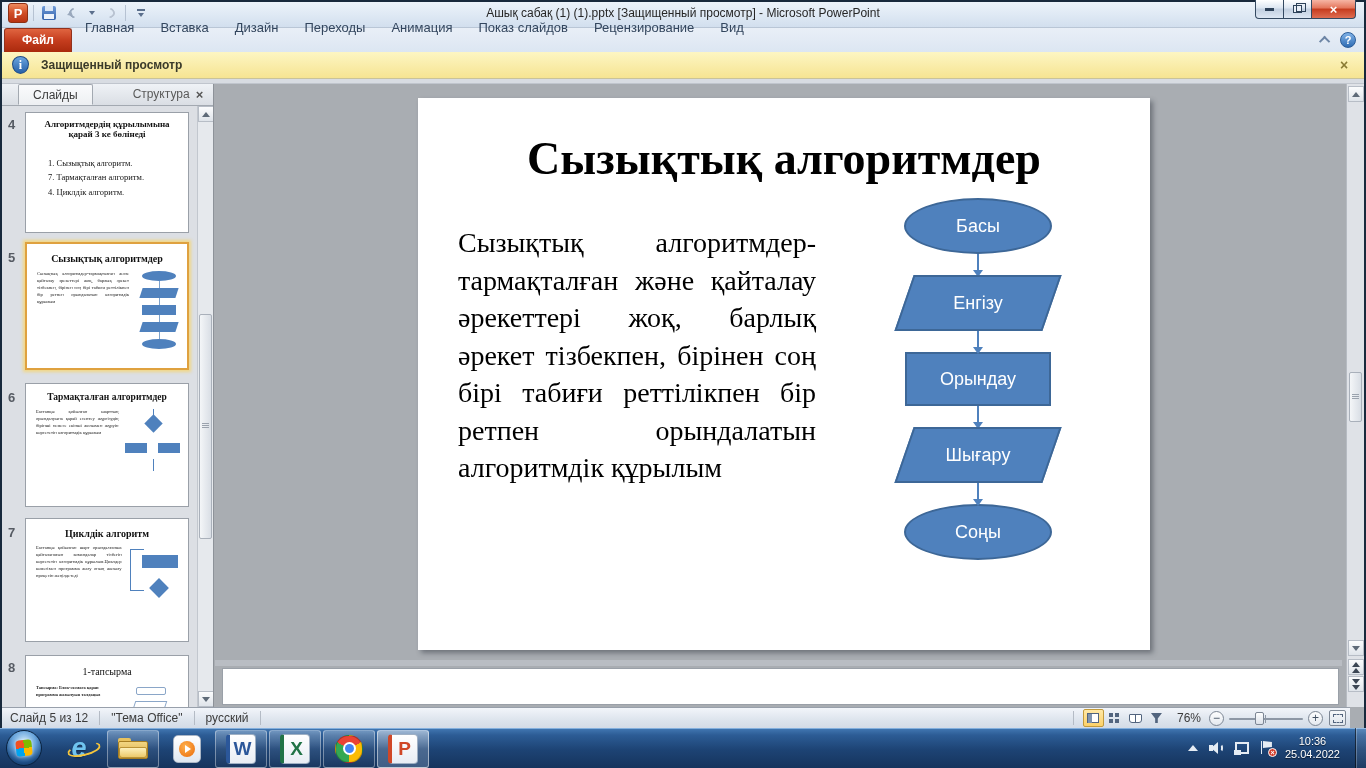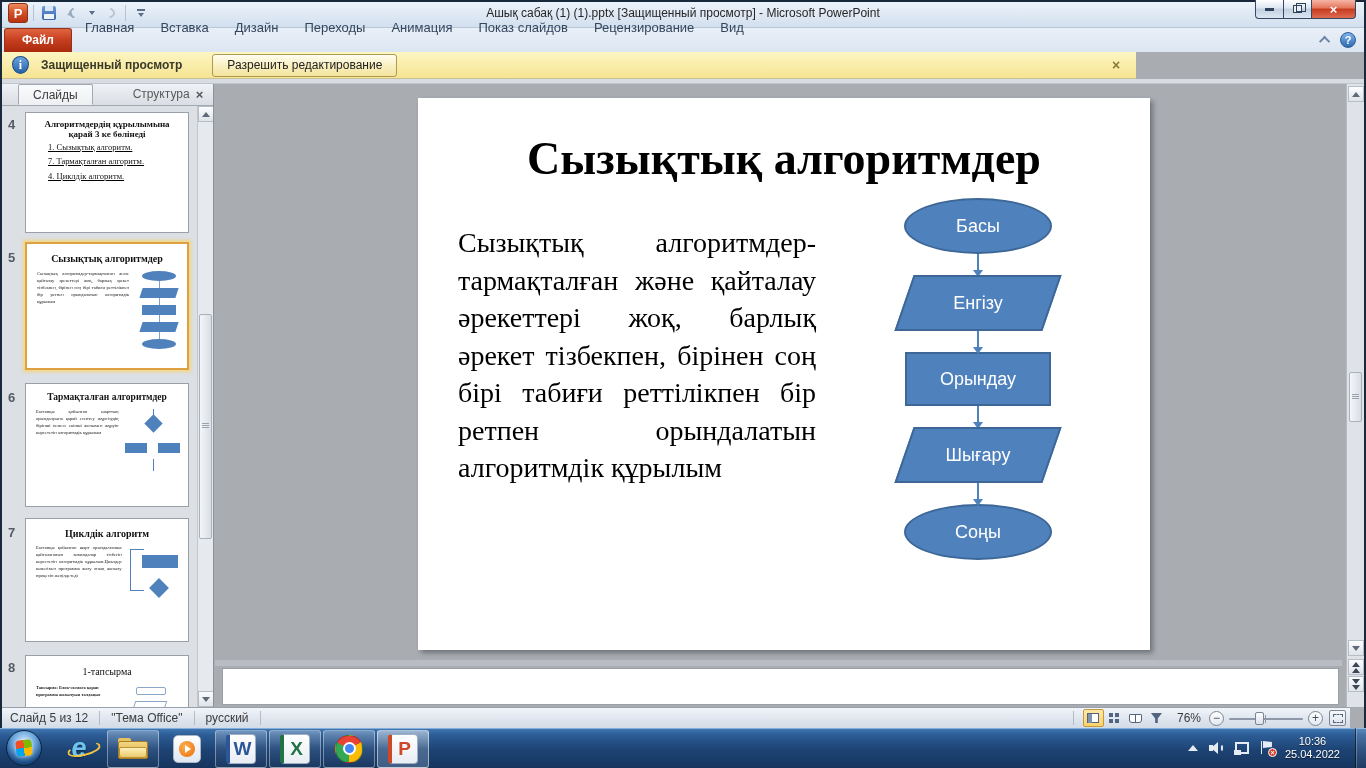--- a/index.html
+++ b/index.html
@@ -49,21 +49,21 @@
     background:linear-gradient(#e9eff7,#dce6f2); z-index:10; display:flex; align-items:flex-end; }
   .tab-file { margin-left:4px; padding:4px 17px 5px; font-size:12px; color:#fff; font-weight:bold;
     background:linear-gradient(#e06540,#c53d1e 50%,#aa2a0d); border:1px solid #92311c; border-bottom:none; border-radius:3px 3px 0 0; }
   .rtab { padding:4px 13px 17px; font-size:13px; color:#33465e; }
   .ribbon-right { position:absolute; right:10px; top:4px; display:flex; align-items:center; gap:10px; }
   .icon-collapse { width:8px; height:8px; border-left:2px solid #6d85a5; border-top:2px solid #6d85a5; transform:rotate(45deg) translateY(2px); }
   .icon-help { width:16px; height:16px; border-radius:50%; background:linear-gradient(#7fb2e8,#2f6cb3); color:#fff; font-size:11px; font-weight:bold; display:flex; align-items:center; justify-content:center; border:1px solid #2b5d99; }
   .icon-help::before { content:"?"; }
 
   
-  .pvbar { position:absolute; left:2px; top:52px; width:1134px; height:27px;
+  .pvbar { position:absolute; left:2px; top:52px; width:1362px; height:27px;
     background:linear-gradient(#fdf6c3,#f6e492); border-bottom:1px solid #c9c39a;
     display:flex; align-items:center; z-index:10; }
   .icon-info { width:17px; height:18px; margin:0 12px 0 10px; background:linear-gradient(#6aa5e0,#2760a8);
     border-radius:50% 50% 50% 50% / 45% 45% 55% 55%; border:1px solid #1d4a85;
     color:#fff; font-family:"Liberation Serif","DejaVu Serif",serif; font-weight:bold; font-size:12px;
     display:flex; align-items:center; justify-content:center; }
   .icon-info::before { content:"i"; }
   .pv-title { font-size:12px; font-weight:bold; color:#3a3a2a; margin-right:14px; }
   .pv-msg { font-size:12px; color:#3a3a2a; }
   .pv-btn { margin-left:16px; padding:3px 14px 4px; font-size:12px; color:#222;
@@ -83,21 +83,21 @@
   .panel-close { position:absolute; right:6px; top:3px; width:15px; height:15px; color:#555; font-size:13px; font-weight:bold; display:flex; align-items:center; justify-content:center; }
   .panel-close::before { content:"\00D7"; }
 
   .thumb-num { position:absolute; left:6px; width:16px; font-size:13px; font-weight:bold; color:#565b63; }
   .thumb { position:absolute; left:23px; width:164px; background:#fff; border:1px solid #9aa0a8; overflow:hidden; }
   .thumb.selected { border:2px solid #dfa13f; box-shadow:0 0 3px 2px rgba(243,214,123,.9); }
   .tt { font-family:"Liberation Serif","DejaVu Serif",serif; font-weight:bold; color:#111; text-align:center; }
   .tbody { font-family:"Liberation Serif","DejaVu Serif",serif; color:#222; text-align:justify; }
 
   .t4-title { font-size:9px; line-height:1.15; padding:6px 14px 0; }
-  .t4-list { margin:0 0 0 22px;text-decoration:underline; }
+  .t4-list { margin:16px 0 0 22px; }
   .t4-item { font-family:"Liberation Serif","DejaVu Serif",serif; font-size:8.5px; color:#111; line-height:1.7; text-align:left; }
 
   .t5-title { font-size:10px; padding-top:9px; }
   .t5-cols { display:flex; padding:7px 8px 0 10px; }
   .t5-body { width:92px; font-size:4.6px; line-height:1.5; }
   .mini-fc { margin-left:12px; display:flex; flex-direction:column; align-items:center; }
   .mfc-el { width:34px; height:10px; background:#4f81bd; border-radius:50%; }
   .mfc-par { width:36px; height:10px; background:#4f81bd; transform:skewX(-18deg); }
   .mfc-rect { width:34px; height:10px; background:#4f81bd; }
   .mfc-gap { width:1px; height:7px; background:#7da2cc; }
@@ -309,21 +309,20 @@
     <div class="rtab">Вид</div>
     <div class="ribbon-right">
       <div class="icon-collapse"></div>
       <div class="icon-help"></div>
     </div>
   </div>
 
   <div class="pvbar">
     <div class="icon-info"></div>
     <span class="pv-title">Защищенный просмотр</span>
-    <div class="pv-btn">Разрешить редактирование</div>
     <div class="pv-close"></div>
   </div>
   <div class="app-strip"></div>
 
   <div class="workspace"></div>
 
   <div class="leftpanel">
     <div class="paneltabs">
       <div class="ptab active">Слайды</div>
       <div class="ptab inactive">Структура</div>

